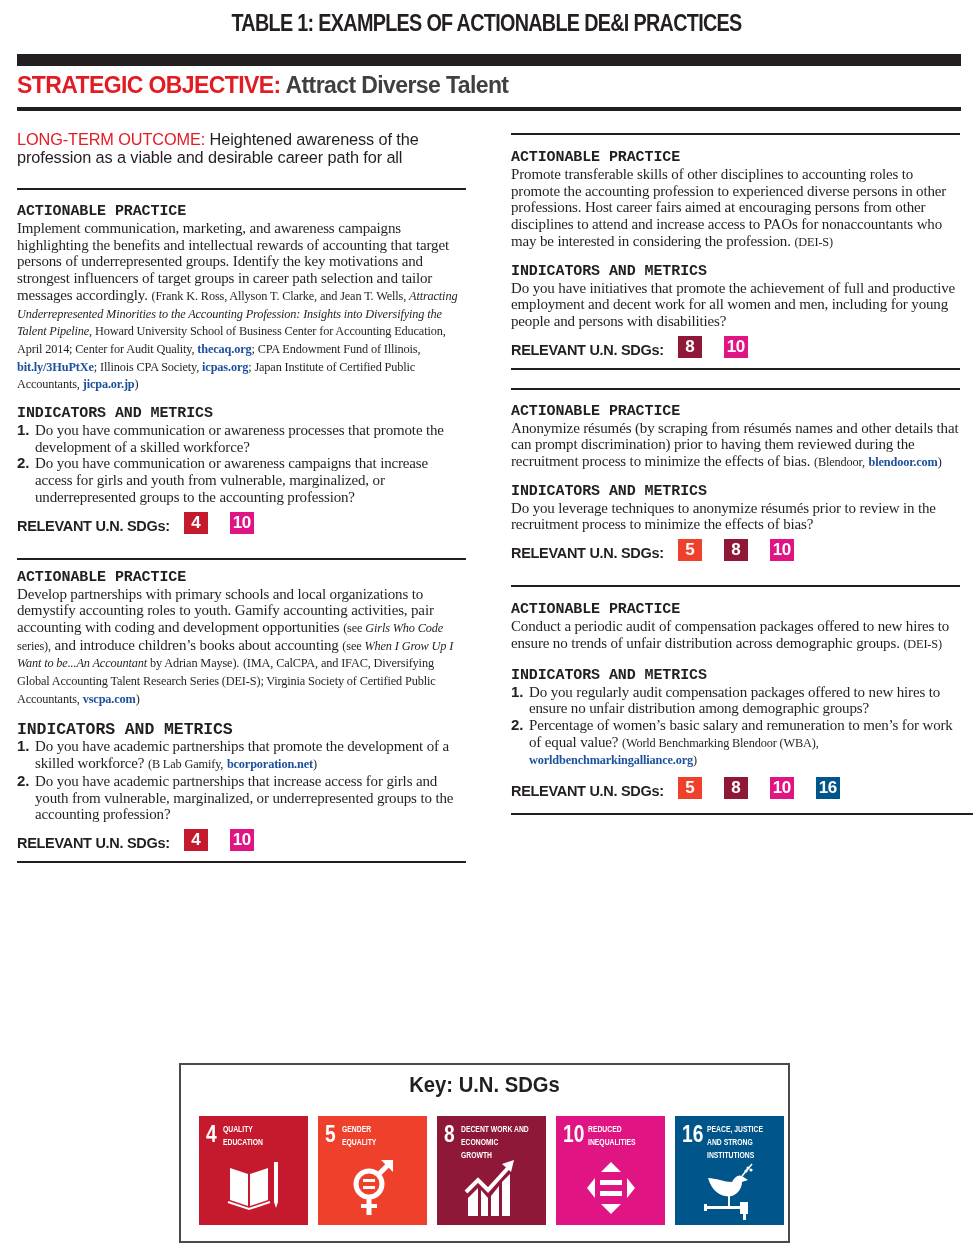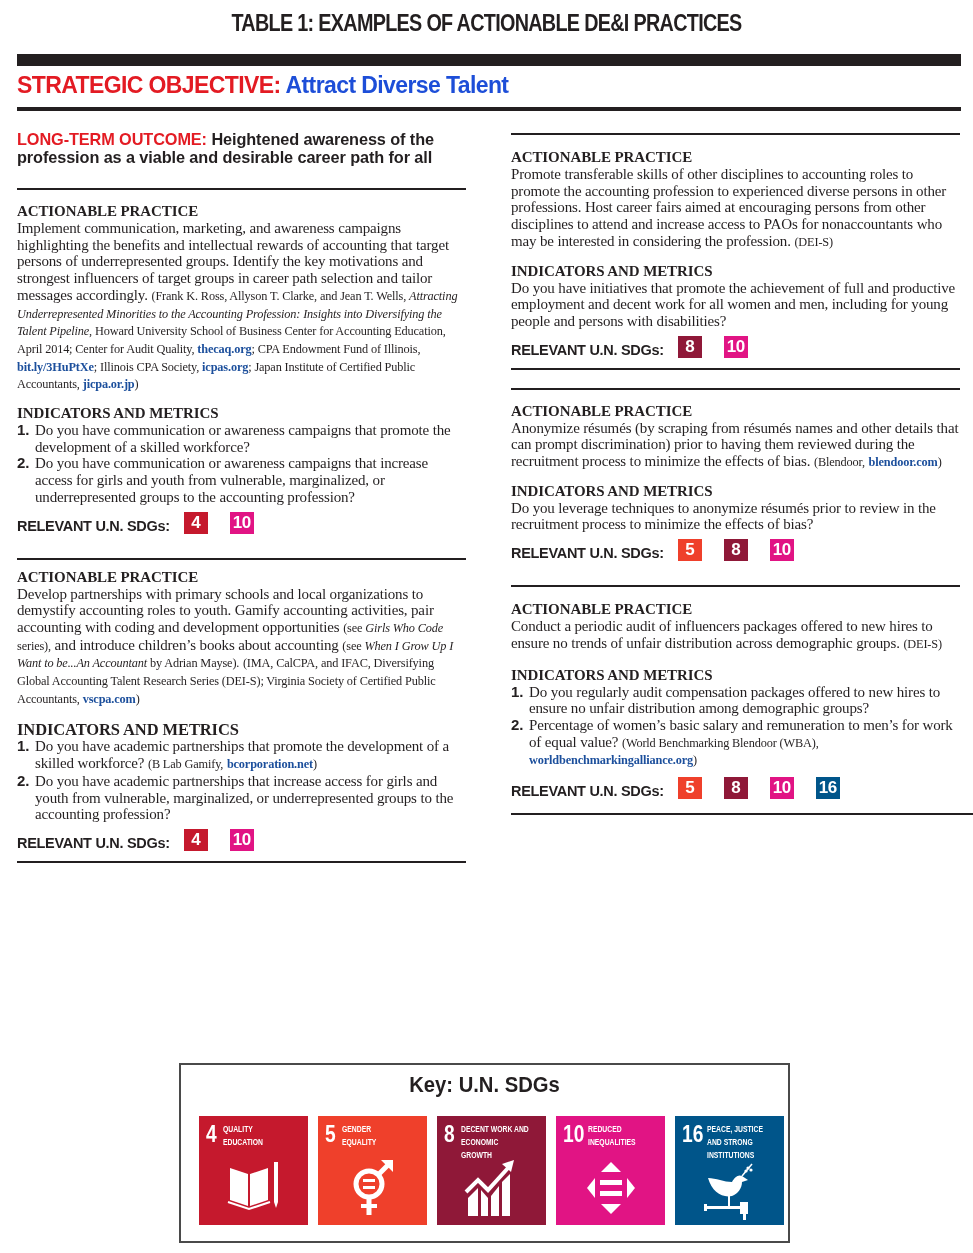--- a/index.html
+++ b/index.html
@@ -11,37 +11,37 @@
     font-family: "Liberation Sans", sans-serif; font-weight: bold; font-size: 23px;
     letter-spacing: -0.8px; transform: scaleX(0.86); transform-origin: center;
     color: #231f20;
   }
   .thick-bar { position: absolute; left: 17px; top: 54px; width: 944px; height: 12px; background: #231f20; }
   .objective {
     position: absolute; left: 17px; top: 72px; white-space: nowrap;
     font-family: "Liberation Sans", sans-serif; font-weight: bold; font-size: 23px; letter-spacing: -0.6px;
   }
   .objective .red { color: #e31b23; }
-  .objective .blk { color: #1d4ed8; }
+  .objective .blk { color: #404040; }
   .full-rule { position: absolute; left: 17px; top: 107px; width: 944px; height: 4px; background: #231f20; }
 
   .col { position: absolute; width: 449px; }
   .col-left { left: 17px; top: 130px; }
   .col-right { left: 511px; top: 133px; }
 
   .rule { height: 2px; background: #231f20; width: 449px; }
 
   .outcome {
-    font-family: "Liberation Sans", sans-serif; font-weight: bold; font-size: 16.3px; line-height: 18px;
+    font-family: "Liberation Sans", sans-serif; font-weight: normal; font-size: 16.3px; line-height: 18px;
     color: #231f20; letter-spacing: -0.1px;
   }
   .outcome .red { color: #e31b23; }
 
   .sec-head {
-    font-family: Liberation Serif, serif; font-weight: bold; font-size: 15px; line-height: 17px;
+    font-family: Liberation Mono, monospace; font-weight: bold; font-size: 15px; line-height: 17px;
     color: #231f20; letter-spacing: -0.1px;
   }
   .body-text { font-size: 15px; line-height: 16.7px; color: #231f20; letter-spacing: -0.15px; }
   .cite { font-size: 12.3px; }
   .link { color: #1c4f9c; font-weight: bold; }
   .it { font-style: italic; }
 
   .ol { list-style: none; }
   .ol li { position: relative; padding-left: 18px; font-size: 15px; line-height: 16.7px; letter-spacing: -0.15px; }
   .ol li .num {
@@ -101,21 +101,21 @@
 
   <div style="margin-top:13px;">
     <div class="sec-head">ACTIONABLE PRACTICE</div>
     <div class="body-text">
       <span>Implement communication, marketing, and awareness campaigns highlighting the benefits and intellectual rewards of accounting that target persons of underrepresented groups. Identify the key motivations and strongest influencers of target groups in career path selection and tailor messages accordingly.</span>
       <span class="cite"><span>(Frank K. Ross, Allyson T. Clarke, and Jean T. Wells,</span> <span class="it">Attracting Underrepresented Minorities to the Accounting Profession: Insights into Diversifying the Talent Pipeline</span><span>, Howard University School of Business Center for Accounting Education, April 2014; Center for Audit Quality,</span> <span class="link">thecaq.org</span><span>; CPA Endowment Fund of Illinois,</span> <span class="link">bit.ly/3HuPtXe</span><span>; Illinois CPA Society,</span> <span class="link">icpas.org</span><span>; Japan Institute of Certified Public Accountants,</span> <span class="link">jicpa.or.jp</span><span>)</span></span>
     </div>
 
     <div class="sec-head" style="margin-top:12px;">INDICATORS AND METRICS</div>
     <ul class="ol">
-      <li><span class="num">1.</span><span>Do you have communication or awareness campaigns that promote the development of a skilled workforce?</span></li>
+      <li><span class="num">1.</span><span>Do you have communication or awareness processes that promote the development of a skilled workforce?</span></li>
       <li><span class="num">2.</span><span>Do you have communication or awareness campaigns that increase access for girls and youth from vulnerable, marginalized, or underrepresented groups to the accounting profession?</span></li>
     </ul>
     <div class="sdg-row" style="margin-top:6px;">
       <span class="sdg-label">RELEVANT U.N. SDGs:</span>
       <span class="badge" style="background:#c5192d;">4</span>
       <span class="badge" style="background:#e11484;">10</span>
     </div>
   </div>
   <div class="rule" style="margin-top:24px;"></div>
 
@@ -177,21 +177,21 @@
       <span class="badge" style="background:#ef402b;">5</span>
       <span class="badge" style="background:#8f1838;">8</span>
       <span class="badge" style="background:#e11484;">10</span>
     </div>
   </div>
   <div class="rule" style="margin-top:24px;"></div>
 
   <div style="margin-top:14px;">
     <div class="sec-head">ACTIONABLE PRACTICE</div>
     <div class="body-text">
-      <span>Conduct a periodic audit of influencers packages offered to new hires to ensure no trends of unfair distribution across demographic groups.</span>
+      <span>Conduct a periodic audit of compensation packages offered to new hires to ensure no trends of unfair distribution across demographic groups.</span>
       <span class="cite">(DEI-S)</span>
     </div>
     <div class="sec-head" style="margin-top:14px;">INDICATORS AND METRICS</div>
     <ul class="ol">
       <li><span class="num">1.</span><span>Do you regularly audit compensation packages offered to new hires to ensure no unfair distribution among demographic groups?</span></li>
       <li><span class="num">2.</span><span>Percentage of women’s basic salary and remuneration to men’s for work of equal value?</span> <span class="cite">(World Benchmarking Blendoor (WBA),</span> <span class="cite link">worldbenchmarkingalliance.org</span><span class="cite">)</span></li>
     </ul>
     <div class="sdg-row" style="margin-top:8px;">
       <span class="sdg-label">RELEVANT U.N. SDGs:</span>
       <span class="badge" style="background:#ef402b;">5</span>

